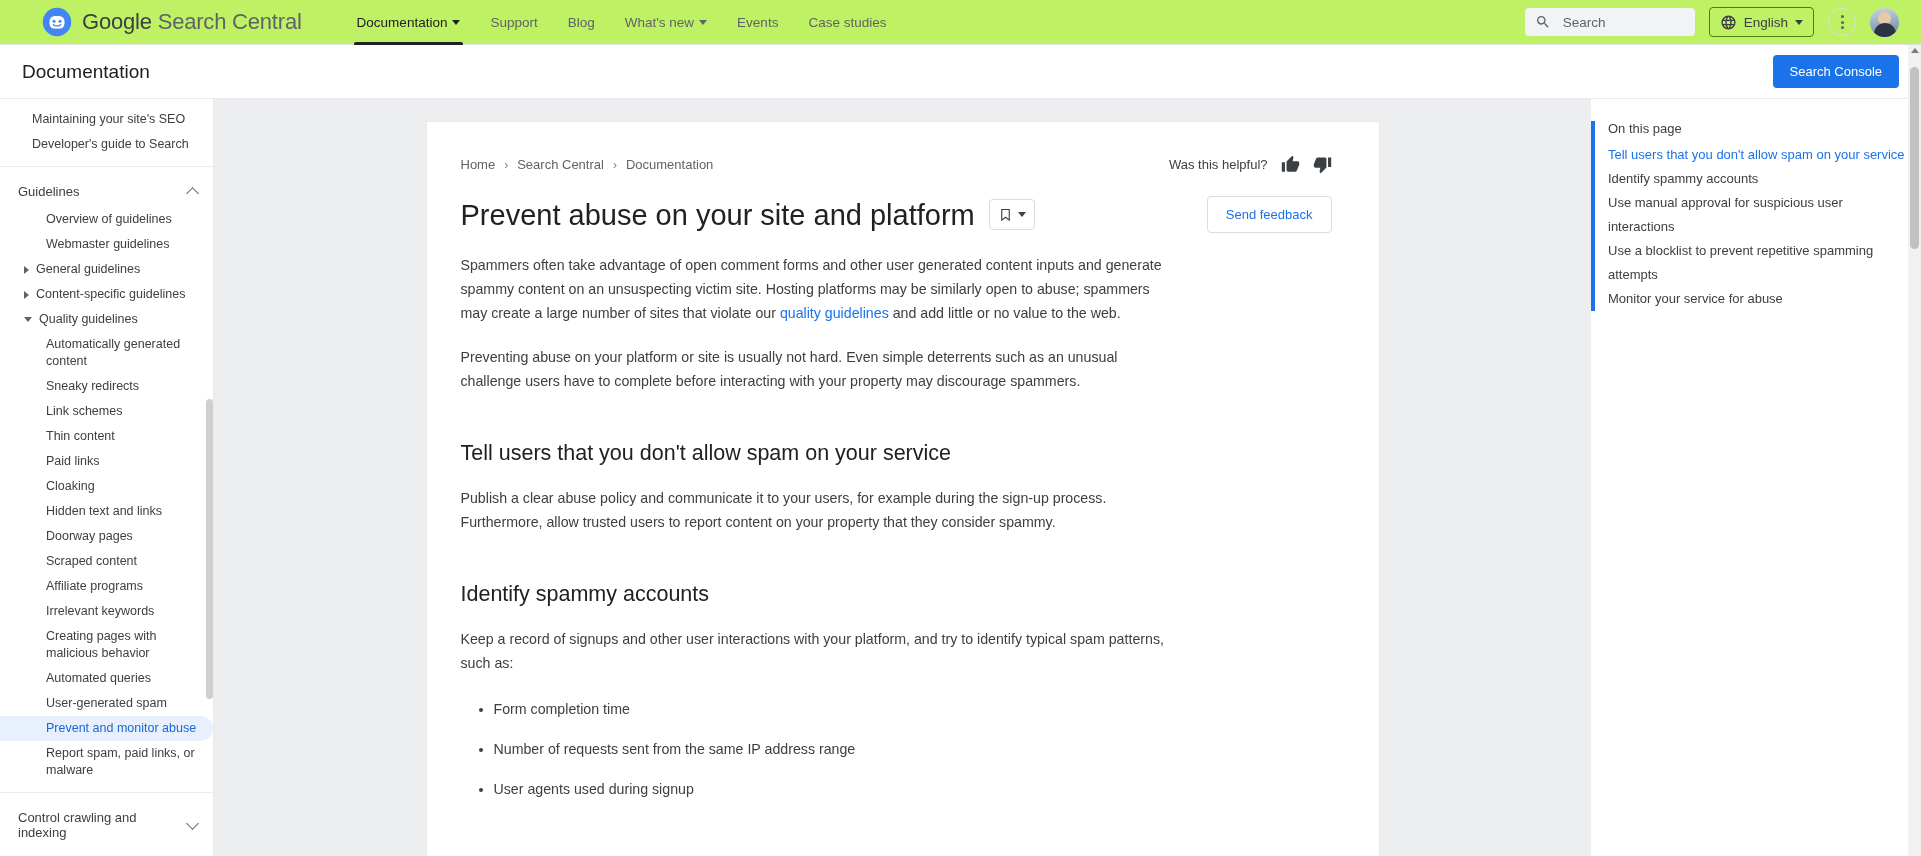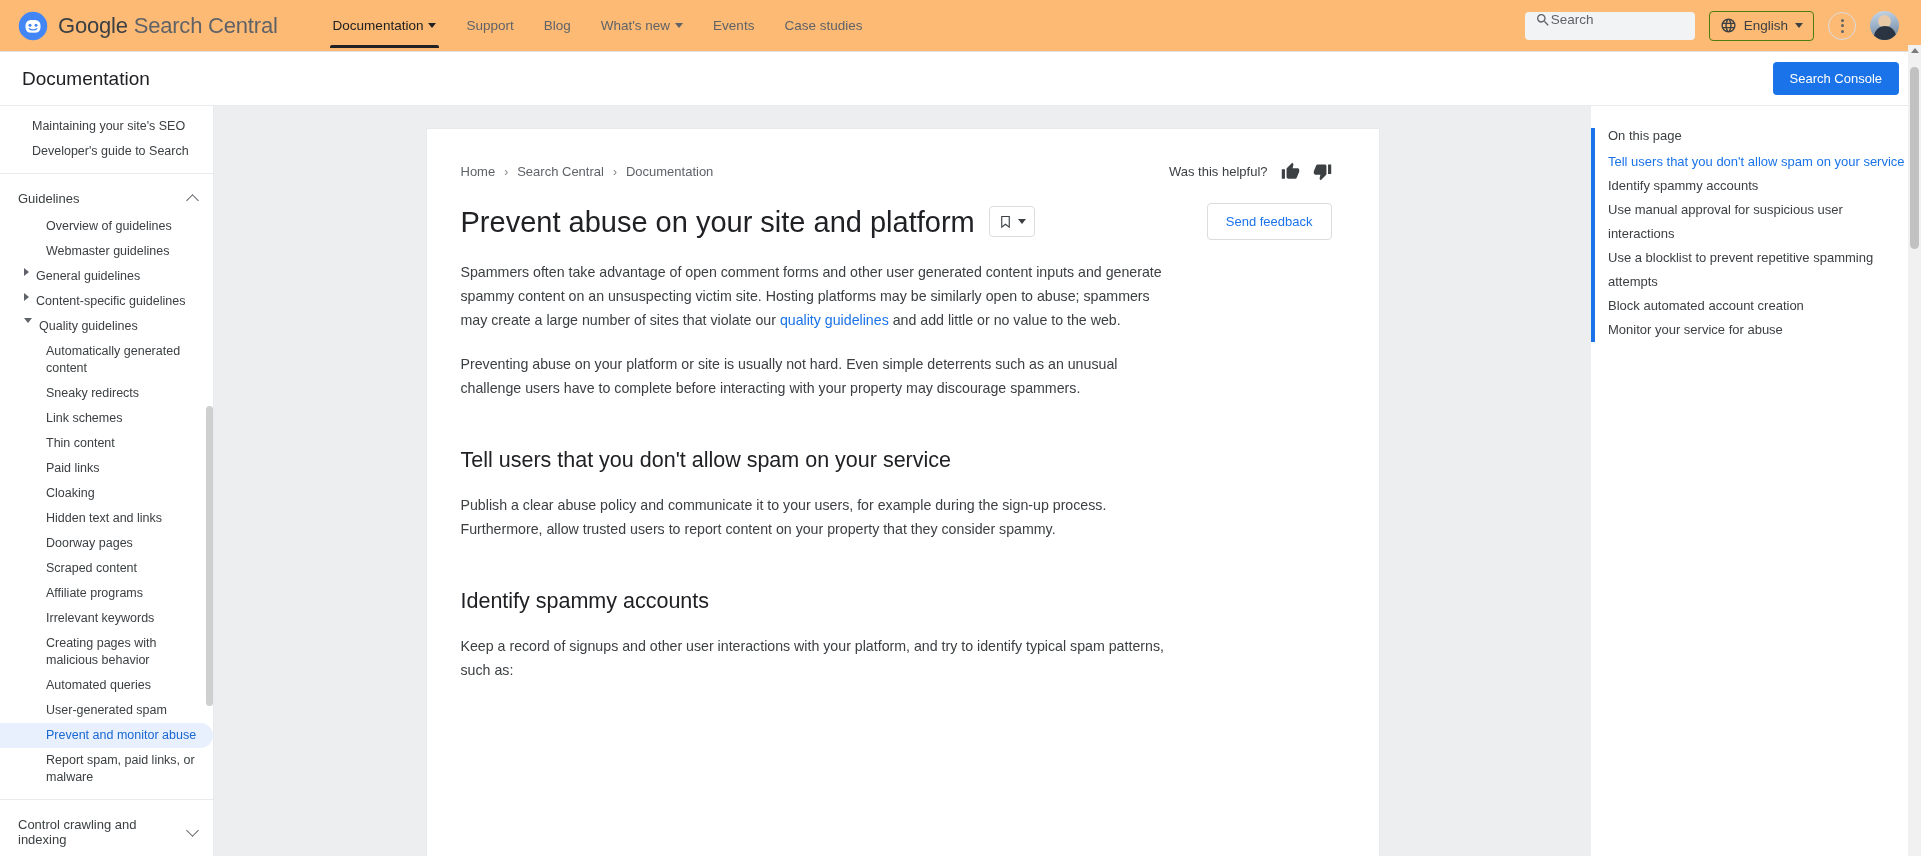--- a/index.html
+++ b/index.html
@@ -5,23 +5,24 @@
   * { box-sizing: border-box; margin: 0; padding: 0; }
   html, body {
     width: 1921px; height: 856px;
     font-family: "Liberation Sans", sans-serif;
     background: #fff; overflow: hidden;
     -webkit-font-smoothing: antialiased;
   }
 
   
   .topbar {
-    height: 52px; display: flex; align-items: center;
-    border-bottom: 1px solid #e0e0e0; background: #fdba74;
+    height: 45px; display: flex; align-items: center;
+    border-bottom: 1px solid #e0e0e0; background: #bef264;
     position: relative;
+    padding-left: 24px;
   }
   .brand { display: flex; align-items: center; gap: 10px; padding-left: 18px; }
   .logo-mark { width: 30px; height: 30px; flex: none; }
   .brand-text { font-size: 22px; color: #5f6368; letter-spacing: -.2px; white-space: nowrap; }
   .brand-text b { color: #3c4043; font-weight: 500; }
 
   .mainnav { display: flex; align-items: center; gap: 30px; margin-left: 55px; height: 45px; }
   .navitem {
     font-size: 13.5px; color: #5f6368; display: flex; align-items: center; gap: 5px;
     height: 45px; cursor: pointer; position: relative; white-space: nowrap;
@@ -30,21 +31,21 @@
   .navitem.active::after {
     content: ""; position: absolute; left: -3px; right: -3px; bottom: 0;
     height: 3px; background: #202124; border-radius: 2px 2px 0 0;
   }
   .caret { width: 0; height: 0; border-left: 4px solid transparent; border-right: 4px solid transparent;
            border-top: 5px solid currentColor; display: inline-block; }
 
   .topright { margin-left: auto; display: flex; align-items: center; gap: 14px; padding-right: 22px; }
   .searchbox {
     width: 170px; height: 28px; background: #f1f3f4; border-radius: 4px;
-    display: flex; gap: 0; padding: 0 10px;
+    display: flex; align-items: center; gap: 12px; padding: 0 10px;
   }
   .searchbox span.ph { font-size: 13.5px; color: #5f6368; }
   .langbtn {
     height: 30px; border: 1px solid #4d7c0f; border-radius: 4px; display: flex;
     align-items: center; gap: 7px; padding: 0 10px; font-size: 13.5px; color: #3c4043; cursor: pointer;
   }
   .dotsbtn {
     width: 28px; height: 28px; border: 1px solid #dadce0; border-radius: 50%;
     display: flex; flex-direction: column; align-items: center; justify-content: center; gap: 2.5px; cursor: pointer;
   }
@@ -83,21 +84,21 @@
   }
   .s-link.lvl2 { padding-left: 46px; }
   .s-link.lvl1 { padding-left: 32px; }
   .s-link.selected { background: #e8f0fe; color: #1967d2; font-weight: 500; }
   .s-sep { height: 1px; background: #e8eaed; margin: 9px 0; }
   .s-group {
     display: flex; align-items: center; justify-content: space-between;
     font-size: 13px; color: #3c4043; font-weight: 500; padding: 8px 16px 8px 18px; cursor: pointer;
   }
   .s-exp {
-    display: flex; align-items: flex-start; gap: 7px; font-size: 12.5px; color: #3c4043;
+    display: flex; align-items: center; gap: 7px; font-size: 12.5px; color: #3c4043;
     padding: 4px 12px 4px 24px; cursor: pointer; line-height: 17px;
   }
   .tri-r { width: 0; height: 0; border-top: 4px solid transparent; border-bottom: 4px solid transparent;
            border-left: 5px solid #5f6368; flex: none; }
   .tri-d { width: 0; height: 0; border-left: 4px solid transparent; border-right: 4px solid transparent;
            border-top: 5px solid #5f6368; flex: none; }
   .chev { width: 9px; height: 9px; border-right: 1.6px solid #5f6368; border-bottom: 1.6px solid #5f6368;
           transform: rotate(45deg); margin-top: -4px; flex: none; }
   .chev.up { transform: rotate(-135deg); margin-top: 3px; }
   .sb-track { position: absolute; right: 0; top: 300px; width: 7px; height: 300px; background: #cfcfcf; border-radius: 4px; }
@@ -318,31 +319,35 @@
       </p>
 
       <p class="body">Preventing abuse on your platform or site is usually not hard. Even simple deterrents such as an unusual challenge users have to complete before interacting with your property may discourage spammers.</p>
 
       <h2 class="sec">Tell users that you don't allow spam on your service</h2>
       <p class="body">Publish a clear abuse policy and communicate it to your users, for example during the sign-up process. Furthermore, allow trusted users to report content on your property that they consider spammy.</p>
 
       <h2 class="sec">Identify spammy accounts</h2>
       <p class="body">Keep a record of signups and other user interactions with your platform, and try to identify typical spam patterns, such as:</p>
 
+      <ul class="body-list">
+        <li>Form completion time</li>
+        <li>Number of requests sent from the same IP address range</li>
+        <li>User agents used during signup</li>
+      </ul>
     </article>
   </main>
 
   <aside class="toc">
     <div class="toc-inner">
       <div class="toc-title">On this page</div>
       <a class="toc-item active">Tell users that you don't allow spam on your service</a>
       <a class="toc-item">Identify spammy accounts</a>
       <a class="toc-item">Use manual approval for suspicious user interactions</a>
       <a class="toc-item">Use a blocklist to prevent repetitive spamming attempts</a>
-      <a class="toc-item">Block automated account creation</a>
       <a class="toc-item">Monitor your service for abuse</a>
     </div>
   </aside>
 </div>
 
 <div class="page-sb">
   <div class="arrow-up"></div>
   <div class="thumbb"></div>
 </div>
 

